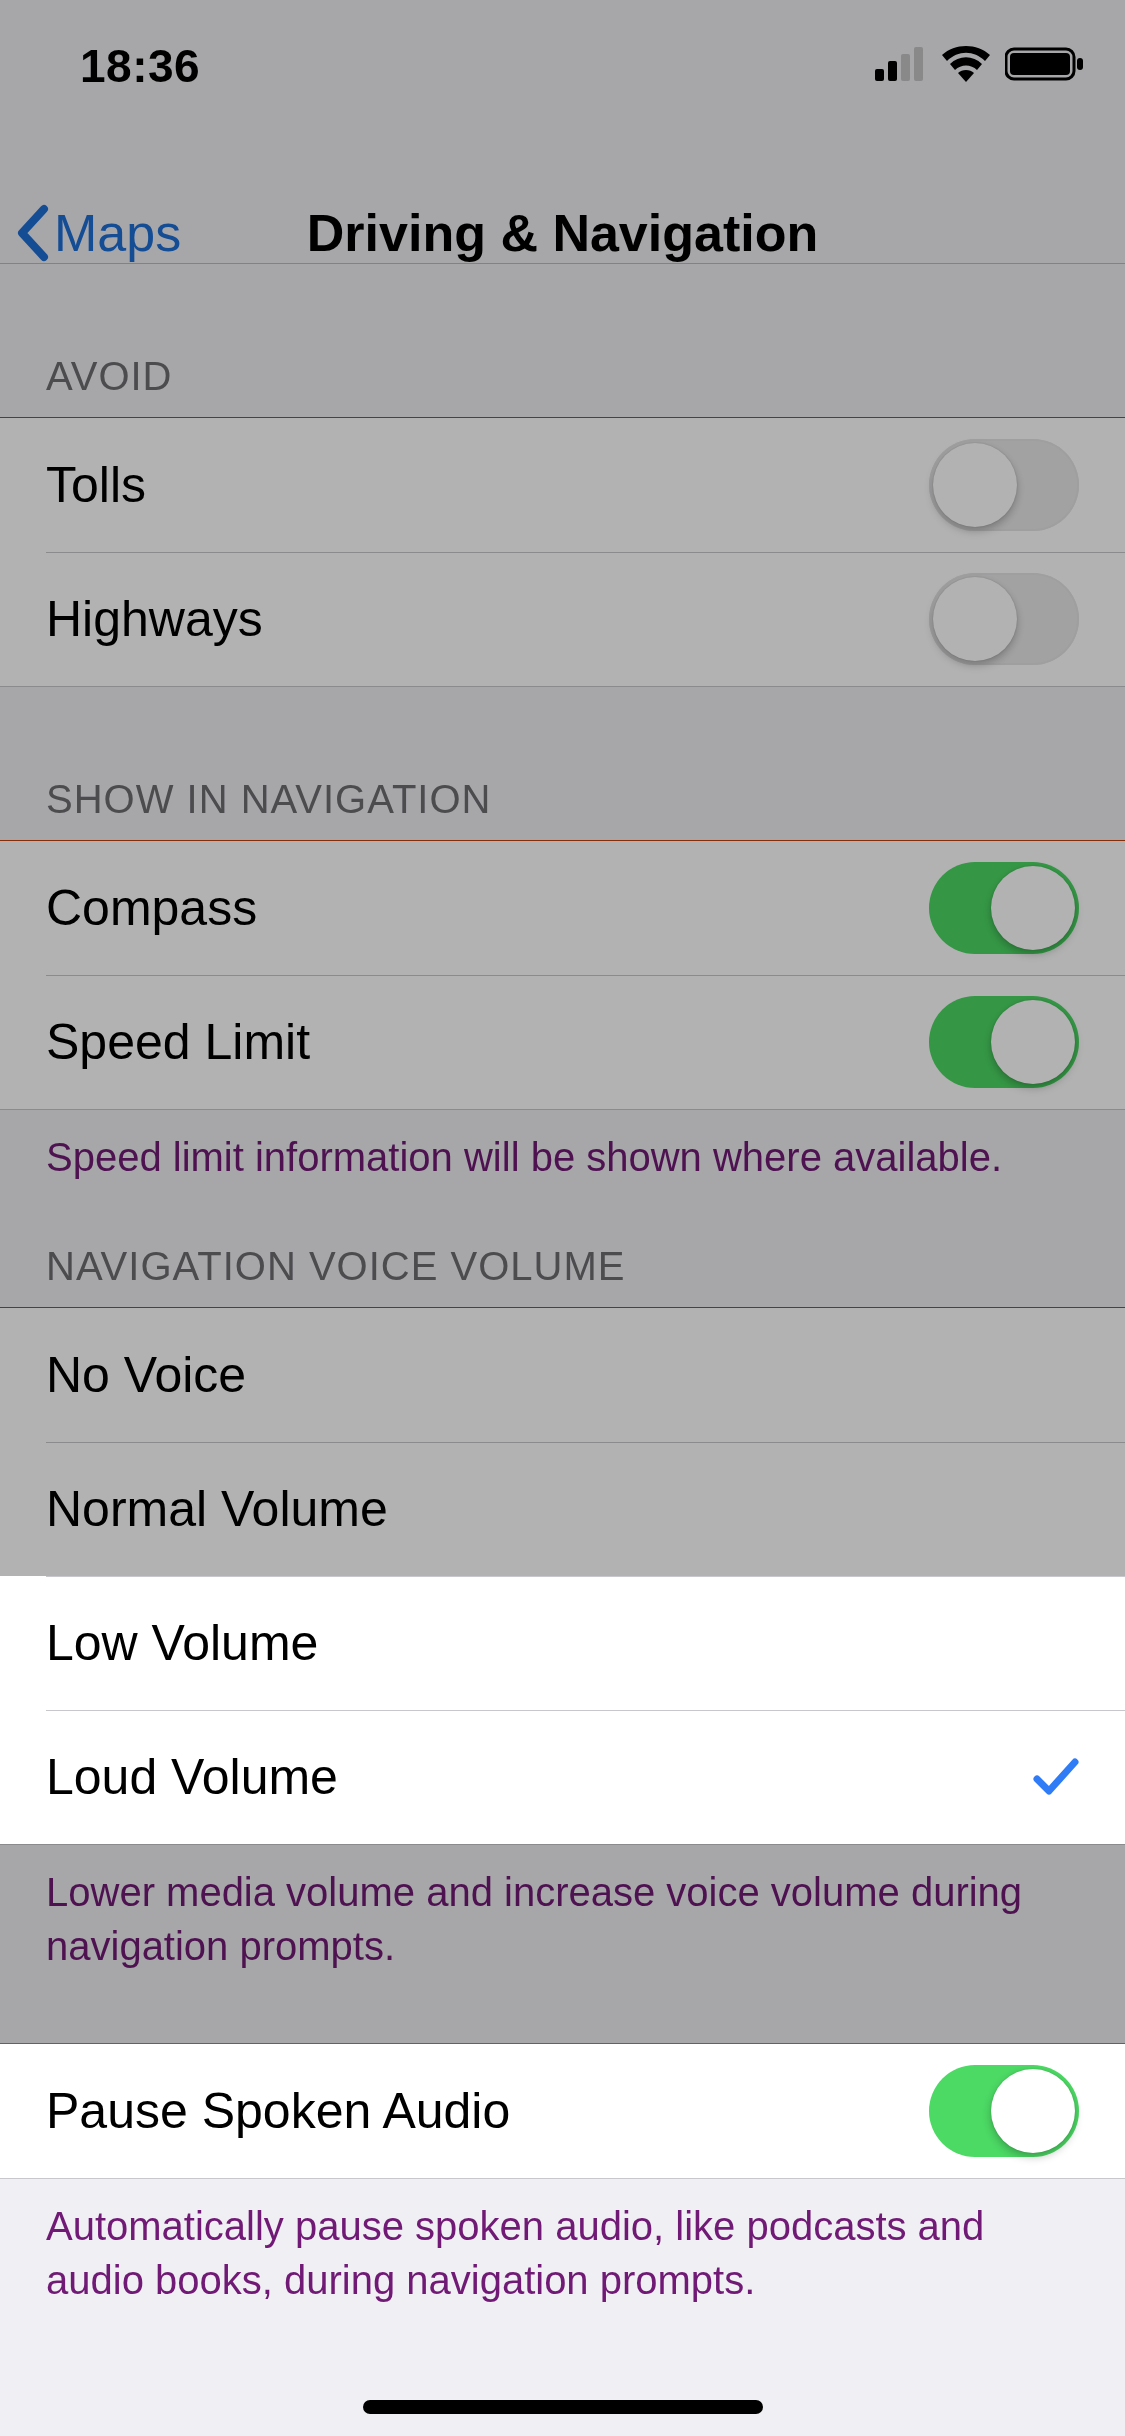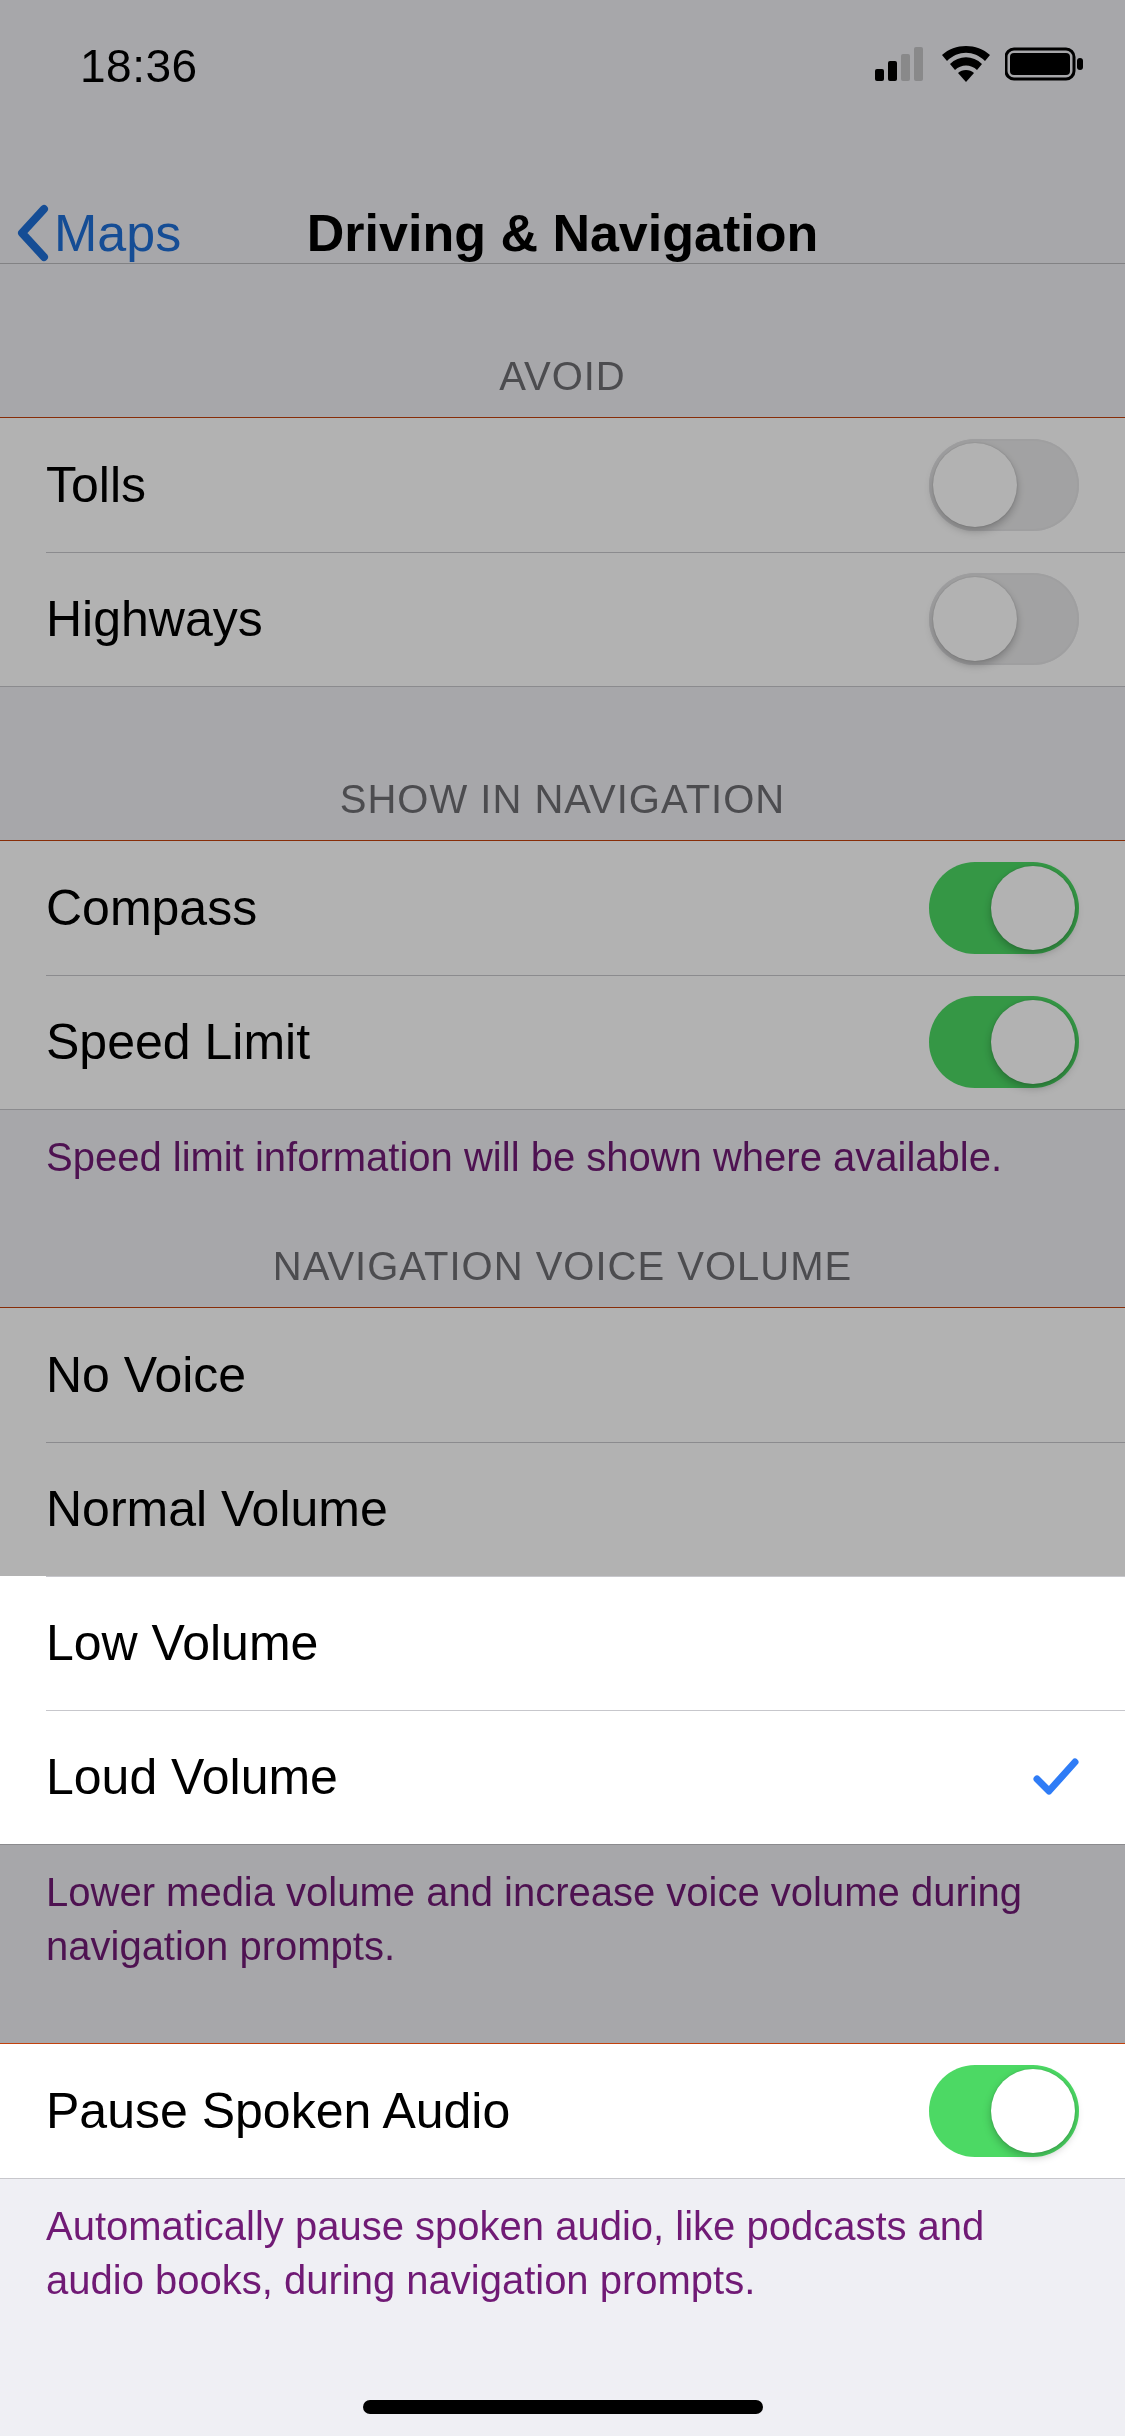--- a/index.html
+++ b/index.html
@@ -2,34 +2,34 @@
 <html><head>
   <meta charset="utf-8">
   <style>
     * { margin: 0; padding: 0; box-sizing: border-box; -webkit-font-smoothing: antialiased; }
     html, body { width: 1125px; height: 2436px; font-family: -apple-system, "Helvetica Neue", Helvetica, Arial, sans-serif; background: #efeff4; overflow: hidden; }
 
     .screen { position: relative; width: 1125px; height: 2436px; background: #efeff4; }
 
     
     .status-bar { position: absolute; top: 0; left: 0; right: 0; height: 132px; display: flex; align-items: center; justify-content: space-between; padding: 0 40px 0 80px; }
-    .status-time { font-size: 46px; font-weight: 400; letter-spacing: 0.5px; }
+    .status-time { font-size: 46px; font-weight: 700; letter-spacing: 0.5px; }
     .status-right { display: flex; align-items: center; gap: 14px; }
 
     
     .nav-bar { position: absolute; top: 132px; left: 0; right: 0; height: 132px; border-bottom: 1px solid rgba(0,0,0,0.22); display: flex; align-items: flex-end; justify-content: center; }
     .nav-back { position: absolute; left: 14px; display: flex; align-items: center; gap: 4px; color: #1f6fd6; font-size: 52px; }
     .nav-back-chevron { display: inline-block; }
     .nav-back-chevron svg { display: block; }
     .nav-title { font-size: 52px; font-weight: 600; color: #000; }
 
     
     .content { position: absolute; top: 264px; left: 0; right: 0; bottom: 0; overflow: hidden; }
 
-    .section-header { font-size: 40px; color: #6d6d72; padding: 90px 46px 18px; text-transform: uppercase; letter-spacing: 1px; text-align: center; }
+    .section-header { font-size: 40px; color: #6d6d72; padding: 90px 46px 18px; text-transform: uppercase; letter-spacing: 1px; }
     .section-footer { font-size: 40px; color: #701a75; padding: 20px 46px 10px; line-height: 1.35; }
 
     .group { background: #ffffff; border-top: 1px solid #c2410c; border-bottom: 1px solid #c7c7cc; }
 
     .row { display: flex; align-items: center; justify-content: space-between; padding: 0 46px; min-height: 134px; position: relative; background: #fff; }
     .row + .row::before { content: ""; position: absolute; top: 0; left: 46px; right: 0; height: 1px; background: #c7c7cc; }
     .row-label { font-size: 50px; color: #000; }
 
     
     .toggle { width: 150px; height: 92px; border-radius: 46px; position: relative; flex-shrink: 0; }

